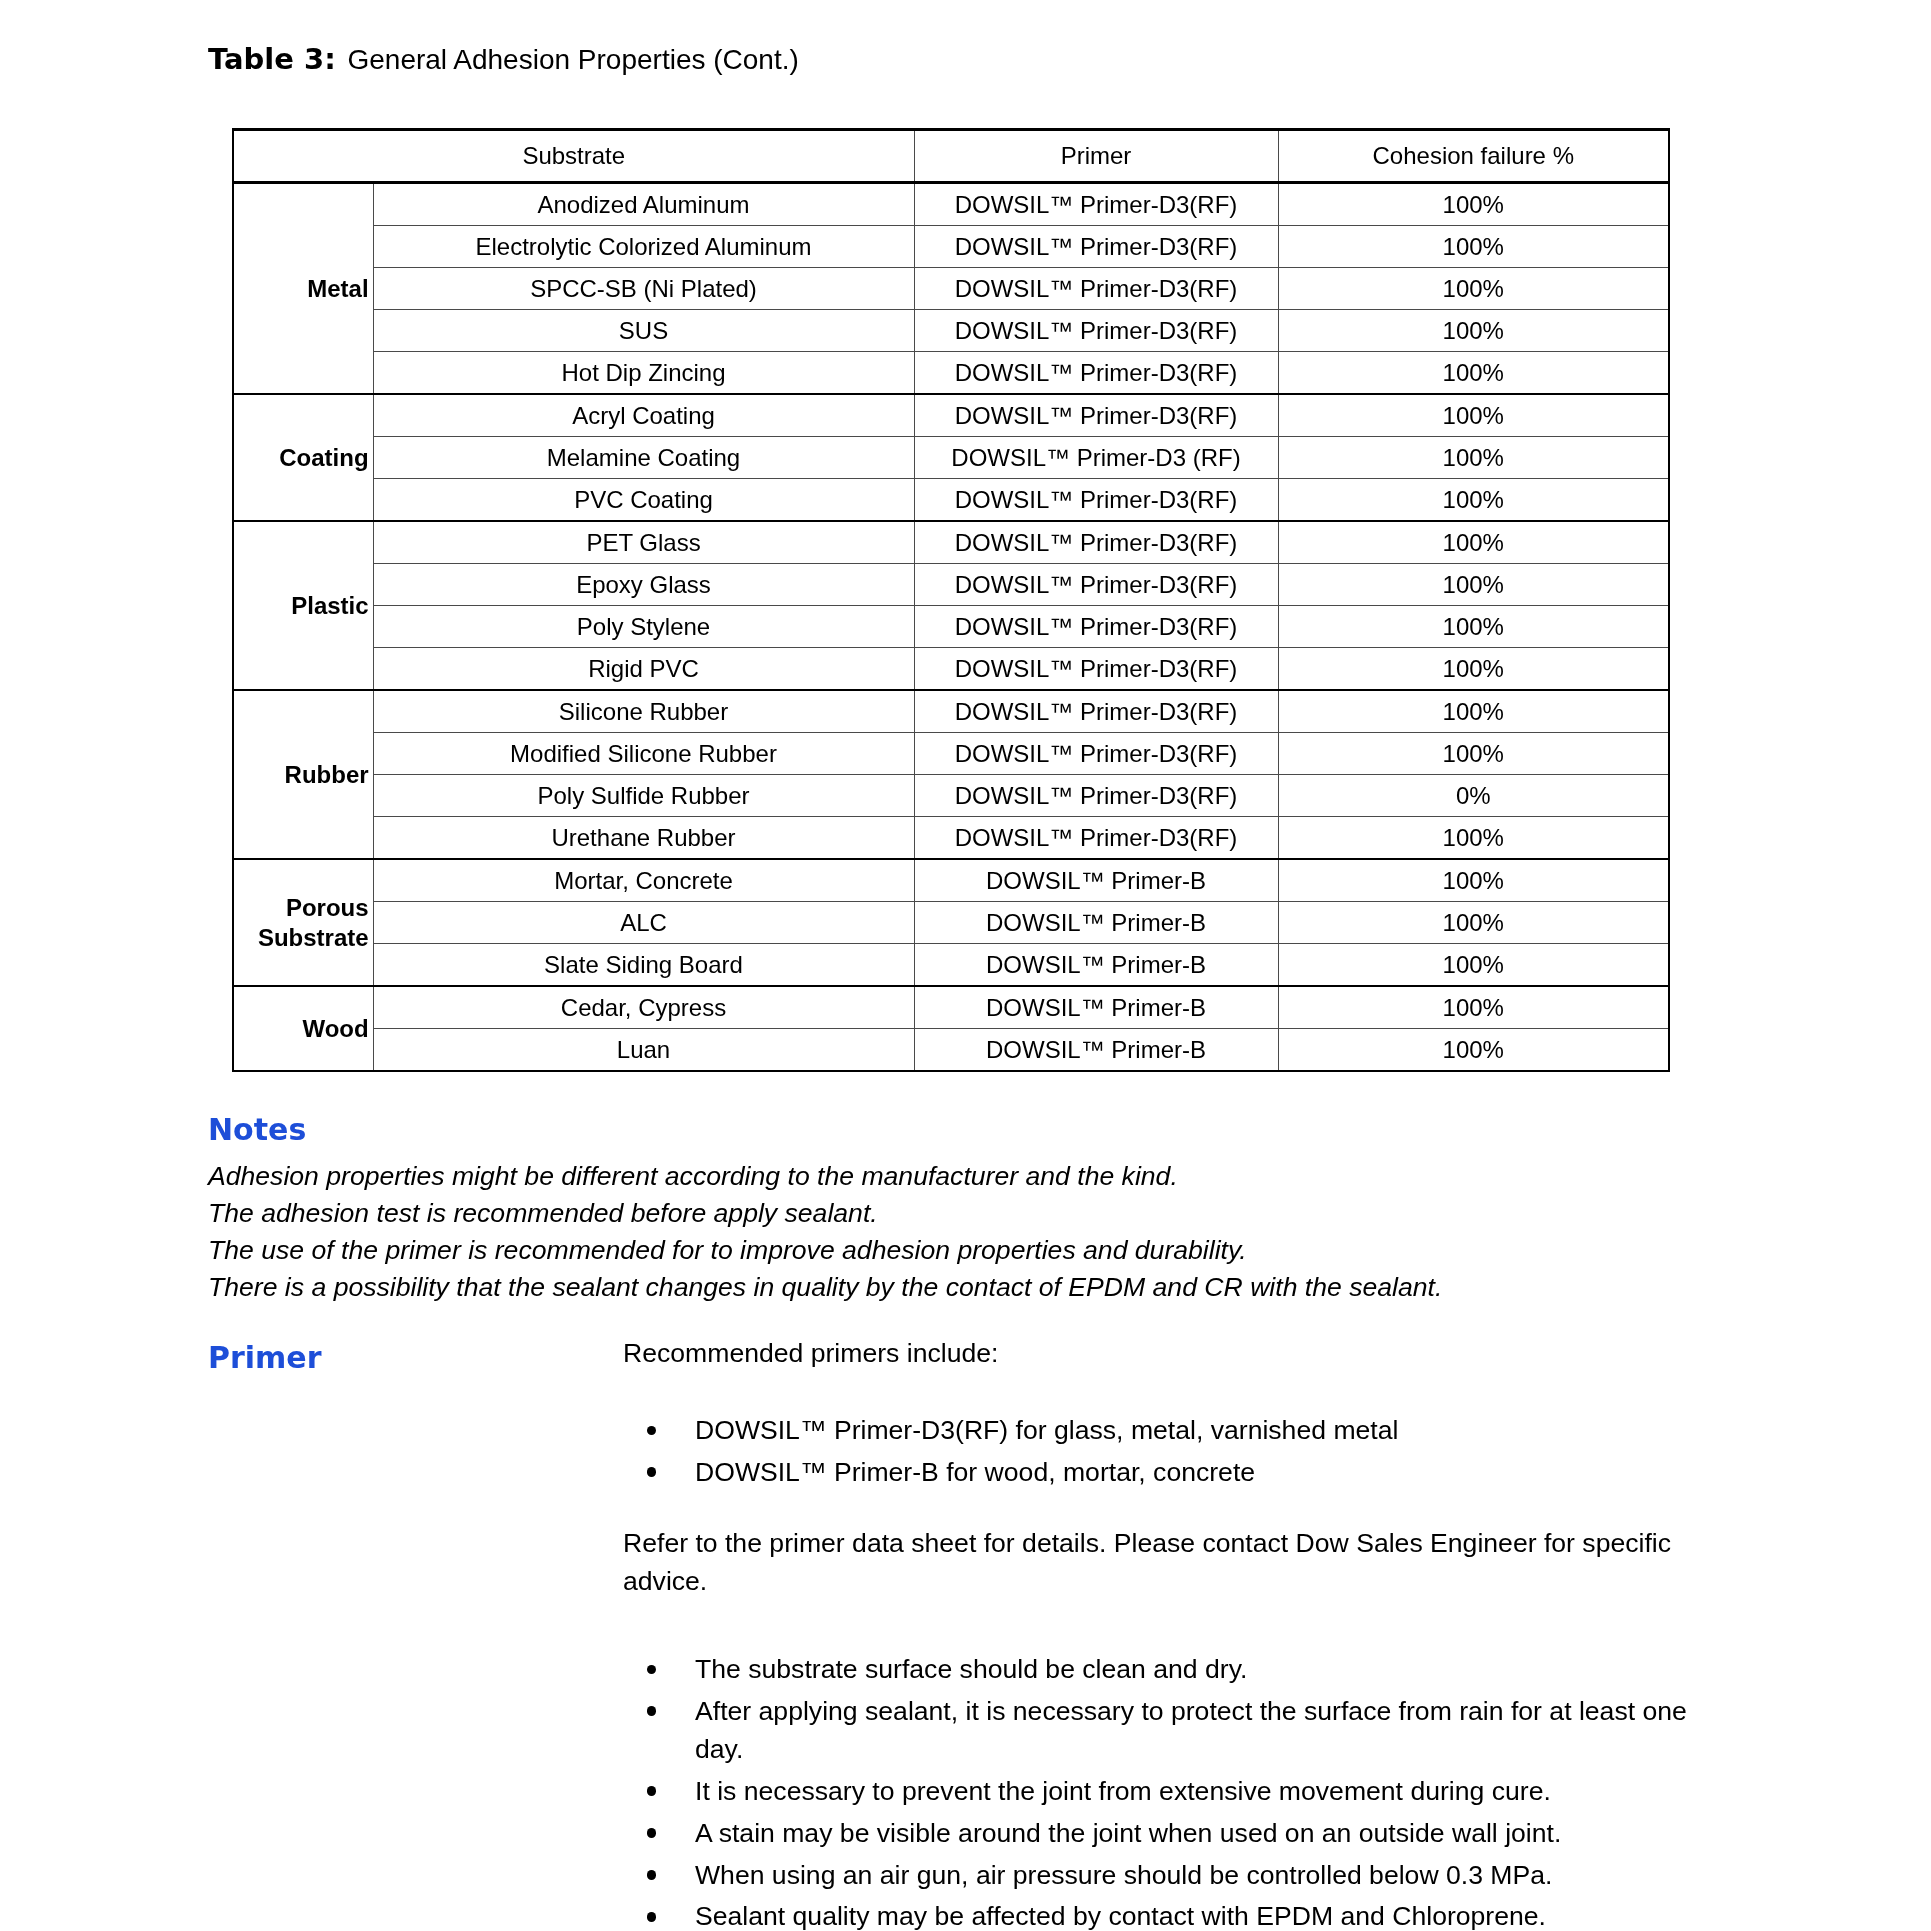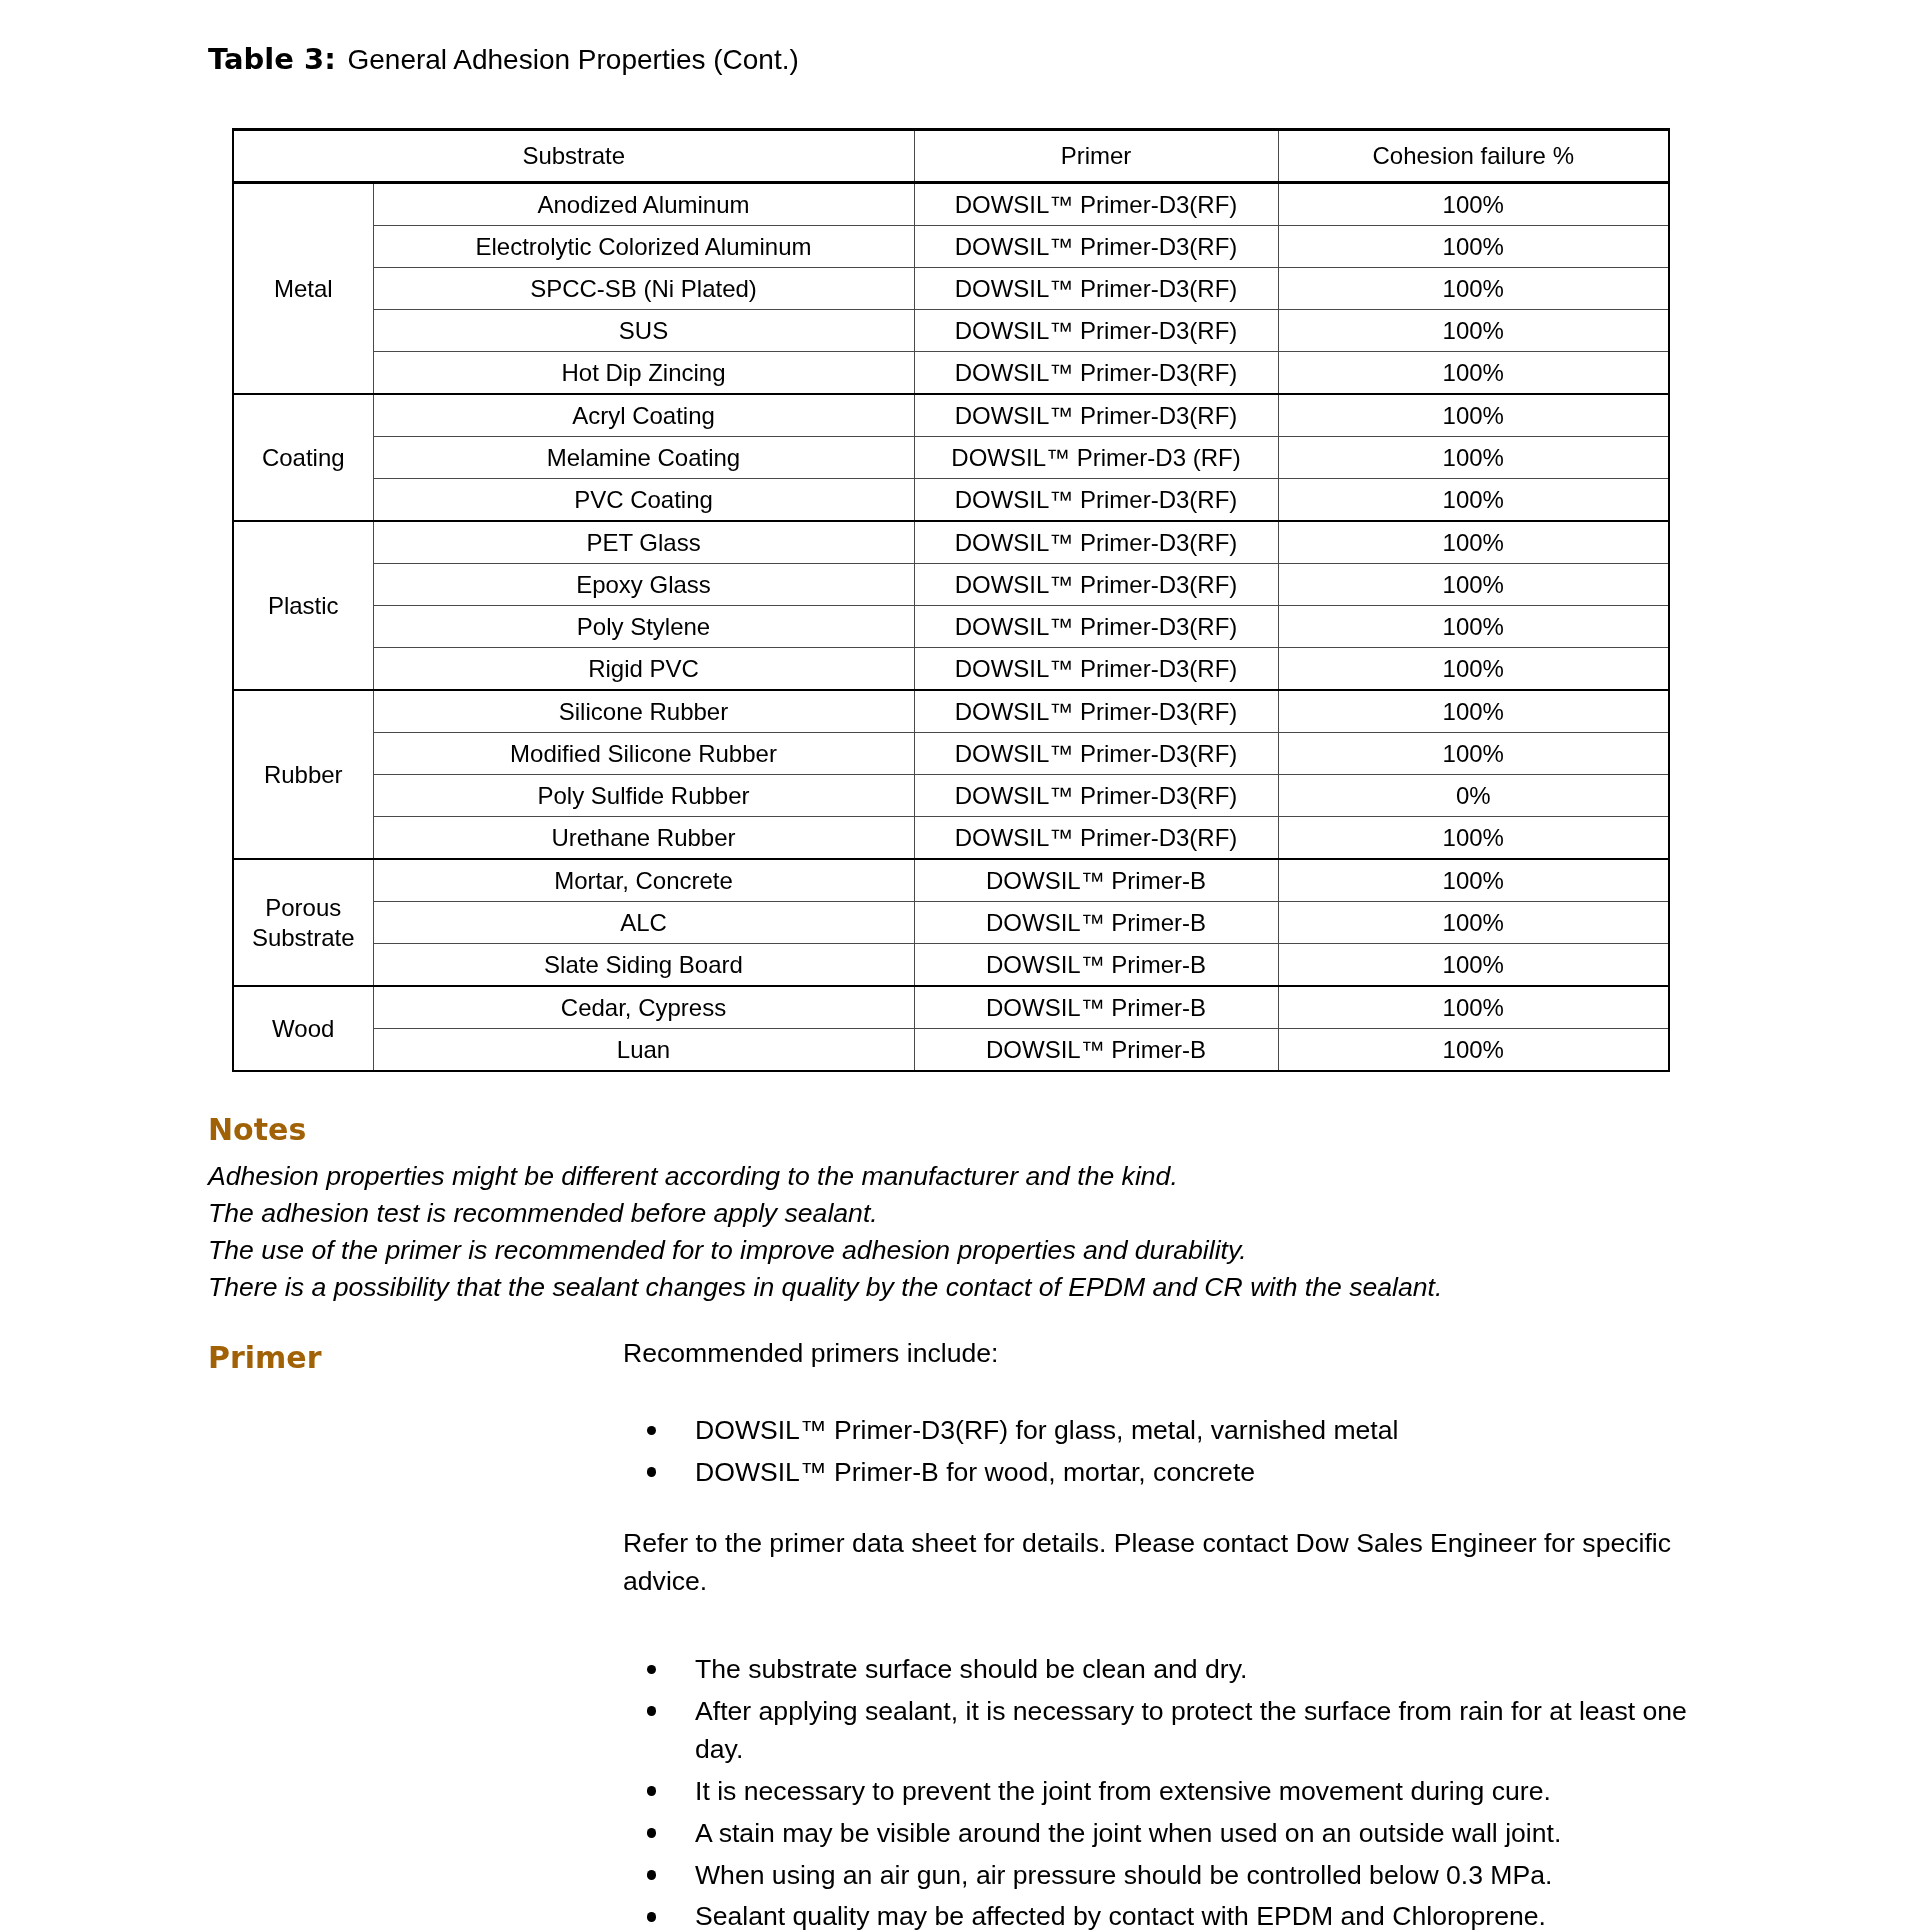--- a/index.html
+++ b/index.html
@@ -28,27 +28,27 @@
     border:1.4px solid #4a4a4a;
     text-align:center; vertical-align:middle;
     font-size:24px; padding:0 3.9px;
     overflow:hidden;
   }
   table.adhesion thead th {
     height:50px; font-weight:normal;
     border-bottom:3.4px solid #000;
   }
   table.adhesion td { height:41px; }
-  table.adhesion td.cat { font-weight:normal; line-height:30px; }
+  table.adhesion td.cat { font-weight:bold; line-height:30px;text-align:right; }
   table.adhesion tr.group-start td { border-top:2.4px solid #000; }
 
   
   .section-heading {
     font-family:"DejaVu Sans", sans-serif; font-weight:bold;
-    font-size:30px; line-height:48px; color:#a16207;
+    font-size:30px; line-height:48px; color:#1d4ed8;
   }
 
   
   .notes { position:absolute; left:208px; top:1106px; width:1564px; }
   .notes .note-line { font-size:26.6px; line-height:37px; }
   .notes .note-lines { margin-top:4px;font-style:italic; }
 
   
   .primer-heading { position:absolute; left:208px; top:1334px; }
   .primer-content { position:absolute; left:623px; top:1334px; width:1077px; font-size:26.6px; line-height:38px; }

